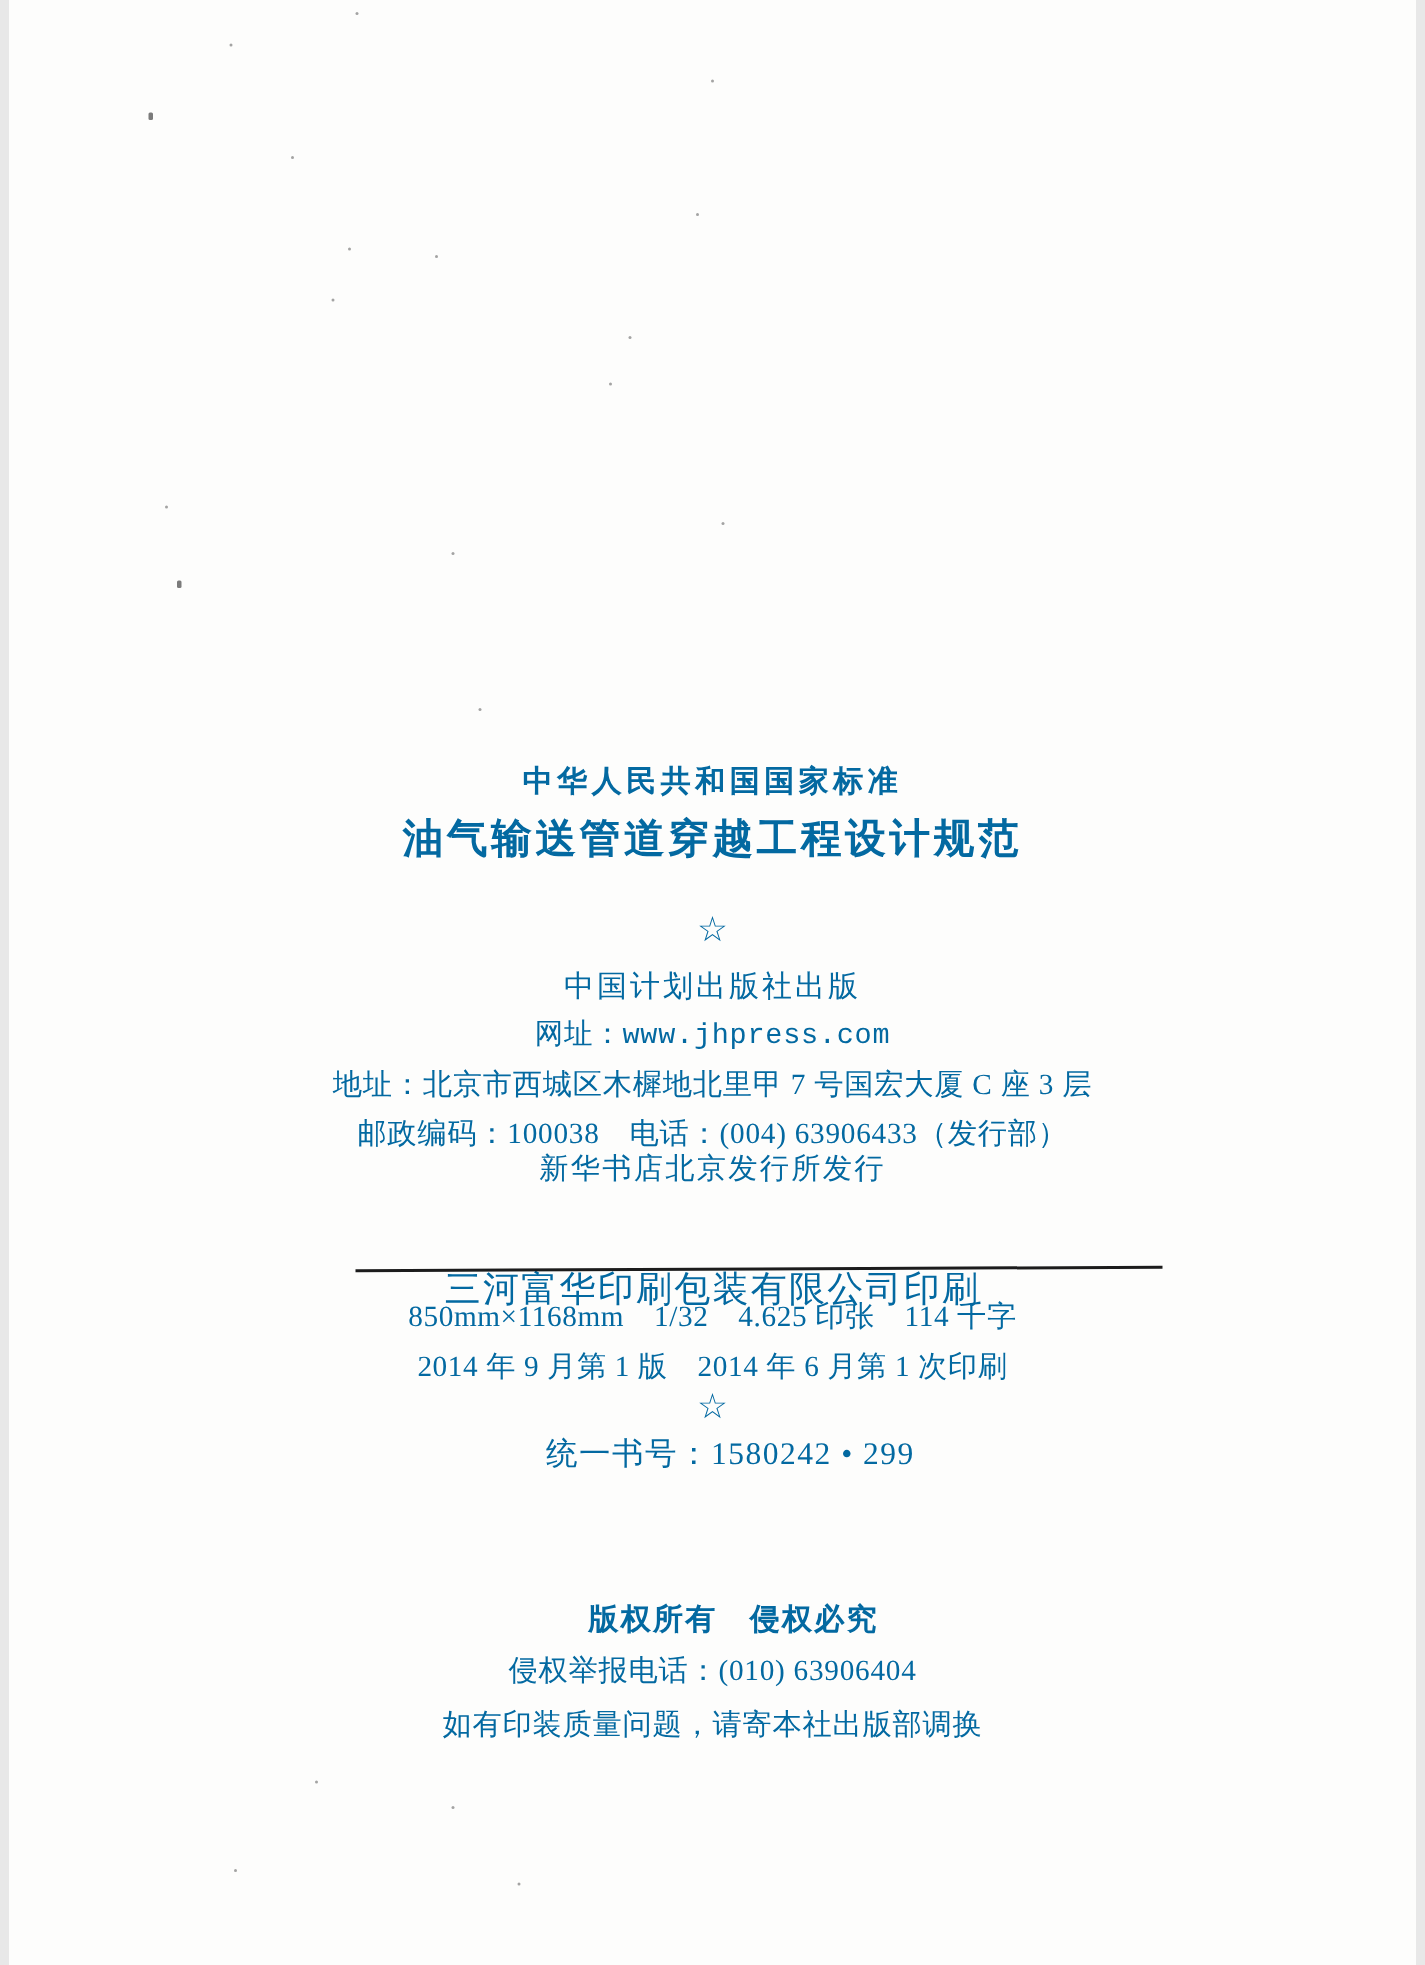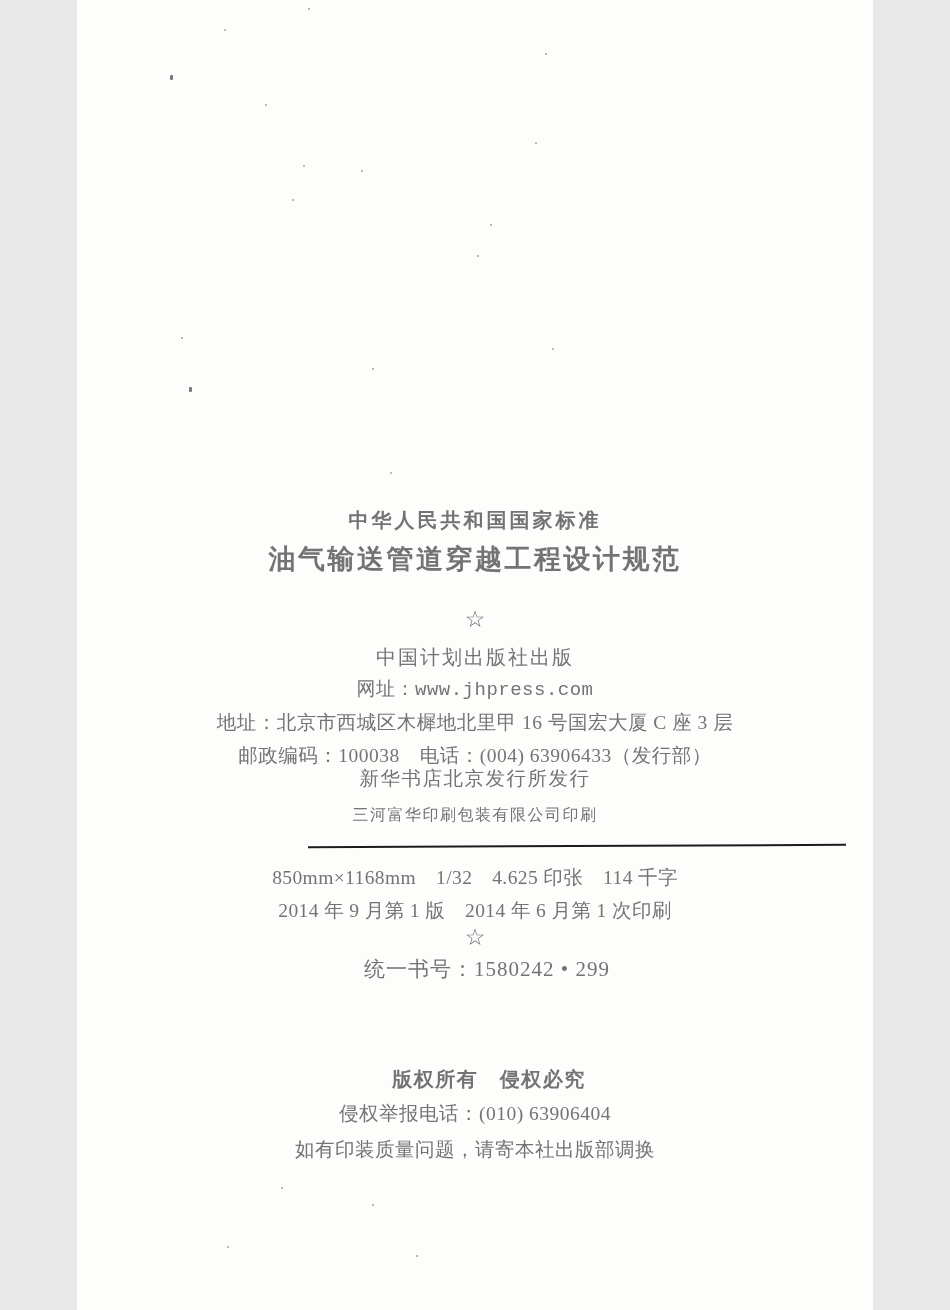--- a/index.html
+++ b/index.html
@@ -2,26 +2,26 @@
 <html><head>
 <meta charset="utf-8">
 <style>
   html, body {
     margin: 0;
     padding: 0;
     background: #e8e8e8;
   }
   .page {
     position: relative;
-    width: 796px;
+    width: 938px;
     height: 1310px;
     margin: 0 auto;
     background: #fdfdfc;
     overflow: hidden;
-    color: #737373;
+    color: #0369a1;
   }
   .line {
     position: absolute;
     left: 0;
     right: 0;
     text-align: center;
     white-space: pre;
   }
   
   .hei {
@@ -35,21 +35,21 @@
   }
   .series-label   { top: 507px; font-size: 20px; letter-spacing: 3px; }
   .book-title     { top: 541px; font-size: 27px; font-weight: 700; letter-spacing: 2.5px; }
   .std-code       { top: 579px; font-size: 21px; letter-spacing: 1px; }
   .star-1         { top: 606px; font-size: 23px; font-weight: 400; }
   .publisher      { top: 644px; font-size: 20px; letter-spacing: 2px; }
   .website        { top: 676px; font-size: 19px; letter-spacing: 0.5px; font-family: Liberation Mono, monospace; }
   .address        { top: 709px; font-size: 19.5px; letter-spacing: 0.5px; }
   .postal-phone   { top: 742px; font-size: 19.5px; letter-spacing: 0.5px; }
   .distributor    { top: 765px; font-size: 19.5px; letter-spacing: 1.5px; }
-  .printer        { top: 805px; font-size: 16px; letter-spacing: 1.5px; }
+  .printer        { top: 843px; font-size: 24px; letter-spacing: 1.5px; }
   .rule {
     position: absolute;
     top: 845px;
     left: 231px;
     width: 538px;
     height: 2.4px;
     background: #1c1c1c;
     transform: rotate(-0.25deg);
   }
   .format-line    { top: 864px; font-size: 19.5px; letter-spacing: 0.4px; }
@@ -75,21 +75,21 @@
 <body>
 
 <div class="page">
 
   <div class="line hei series-label">中华人民共和国国家标准</div>
   <div class="line hei book-title">油气输送管道穿越工程设计规范</div>
   <div class="line song star-1">☆</div>
 
   <div class="line song publisher">中国计划出版社出版</div>
   <div class="line song website">网址：www.jhpress.com</div>
-  <div class="line song address">地址：北京市西城区木樨地北里甲 16 号国宏大厦 C 座 3 层</div>
+  <div class="line song address">地址：北京市西城区木樨地北里甲 7 号国宏大厦 C 座 3 层</div>
   <div class="line song postal-phone">邮政编码：100038　电话：(004) 63906433（发行部）</div>
   <div class="line song distributor">新华书店北京发行所发行</div>
   <div class="line song printer">三河富华印刷包装有限公司印刷</div>
 
   <div class="rule"></div>
 
   <div class="line song format-line">850mm×1168mm　1/32　4.625 印张　114 千字</div>
   <div class="line song edition-line">2014 年 9 月第 1 版　2014 年 6 月第 1 次印刷</div>
   <div class="line song star-2">☆</div>
   <div class="line song book-number">统一书号：1580242 • 299</div>

